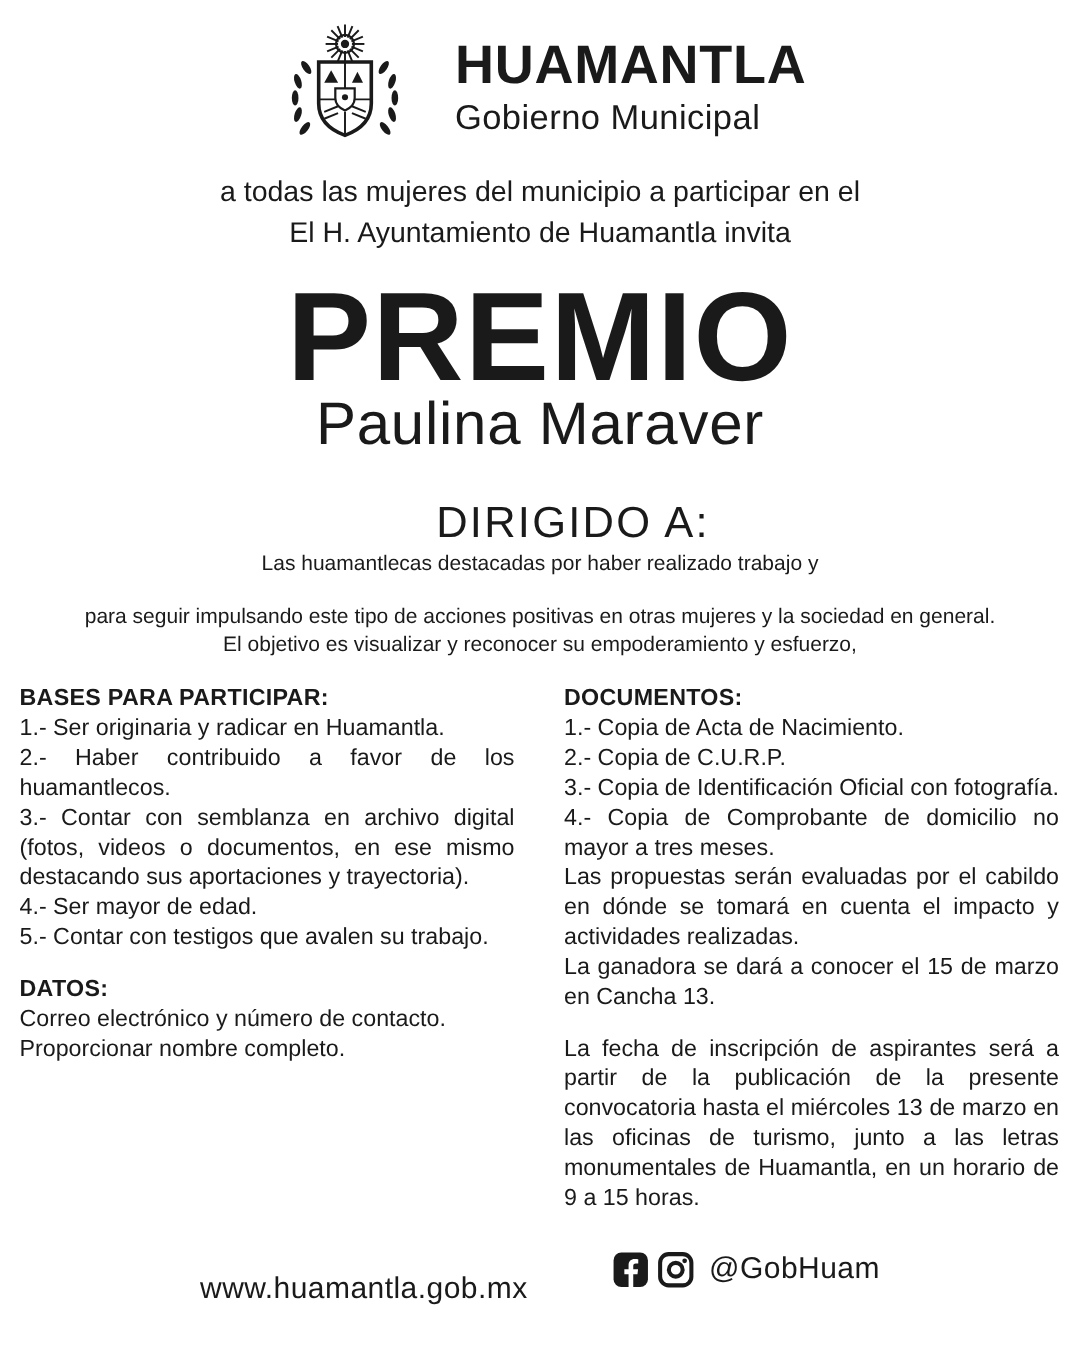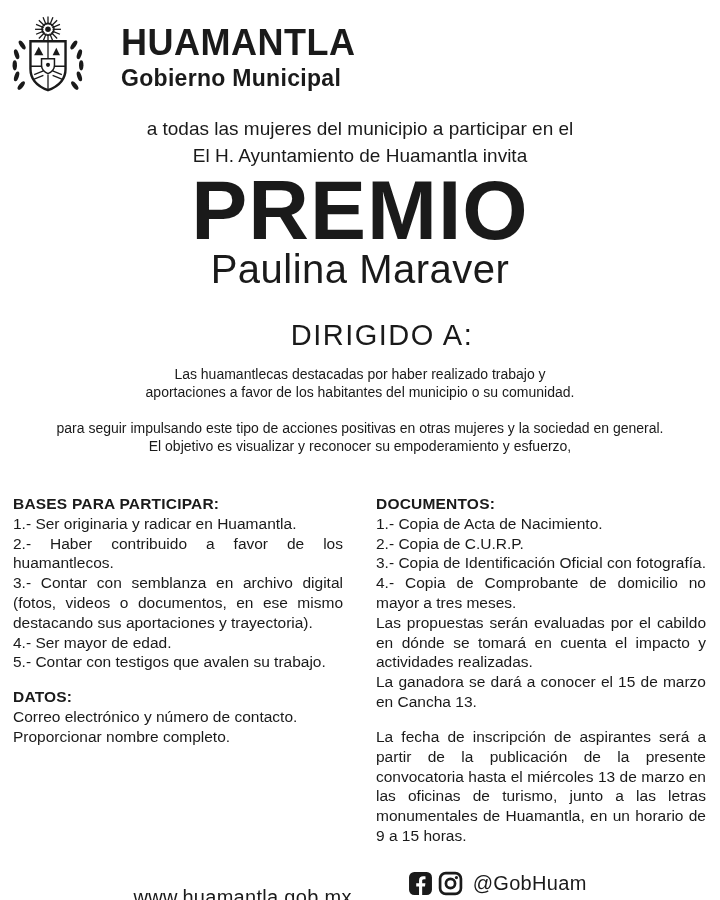--- a/index.html
+++ b/index.html
@@ -9,45 +9,45 @@
   body {
     width: 720px;
     height: 900px;
     background: #ffffff;
     color: #1a1a1a;
     font-family: "Liberation Sans", sans-serif;
     overflow: hidden;
   }
   .header {
     display: flex;
-    justify-content: flex-start;
+    justify-content: center;
     align-items: center;
     gap: 25px;
     padding-top: 12px;
   }
   .crest svg { display: block; }
   .org { line-height: 1; }
   .org-name {
     font-size: 36px;
     font-weight: bold;
     letter-spacing: 0.5px;
   }
   .org-sub {
     font-size: 23px;
-    font-weight: bold;
+    font-weight: normal;
     margin-top: 6px;
     letter-spacing: 0.3px;
   }
   .intro {
     text-align: center;
     font-size: 19px;
     line-height: 1.4;
     margin-top: 14px;
   }
-  .title-block { text-align: center; margin-top: 2px; }
+  .title-block { text-align: center; margin-top: 16px; }
   .title-main {
     font-size: 84px;
     font-weight: bold;
     line-height: 0.95;
     letter-spacing: 1px;
   }
   .title-sub {
     font-size: 40px;
     font-weight: normal;
     line-height: 1.1;
@@ -59,27 +59,27 @@
     font-size: 29px;
     letter-spacing: 1.5px;
     margin-top: 28px;
     margin-left: 44px;
   }
   .center-para {
     text-align: center;
     font-size: 14px;
     line-height: 1.32;
   }
-  .p-audience { margin-top: 13px; }
+  .p-audience { }
   .p-objective { margin-top: 17px; }
   .columns {
     display: flex;
     gap: 33px;
     padding: 0 14px 0 13px;
-    margin-top: 38px;
+    margin-top: 18px;
   }
   .col {
     flex: 1;
     font-size: 15.5px;
     line-height: 1.28;
     text-align: justify;
   }
   .col-heading {
     font-weight: bold;
     letter-spacing: 0.2px;
@@ -176,21 +176,20 @@
 
 <div class="title-block">
   <div class="title-main">PREMIO</div>
   <div class="title-sub">Paulina Maraver</div>
 </div>
 
 <div class="dirigido-heading">DIRIGIDO A:</div>
 
 <div class="center-para p-audience">
   <div>Las huamantlecas destacadas por haber realizado trabajo y</div>
-  <div>aportaciones a favor de los habitantes del municipio o su comunidad.</div>
 </div>
 
 <div class="center-para p-objective">
   <div>para seguir impulsando este tipo de acciones positivas en otras mujeres y la sociedad en general.</div>
   <div>El objetivo es visualizar y reconocer su empoderamiento y esfuerzo,</div>
 </div>
 
 <div class="columns">
 
   <div class="col">

